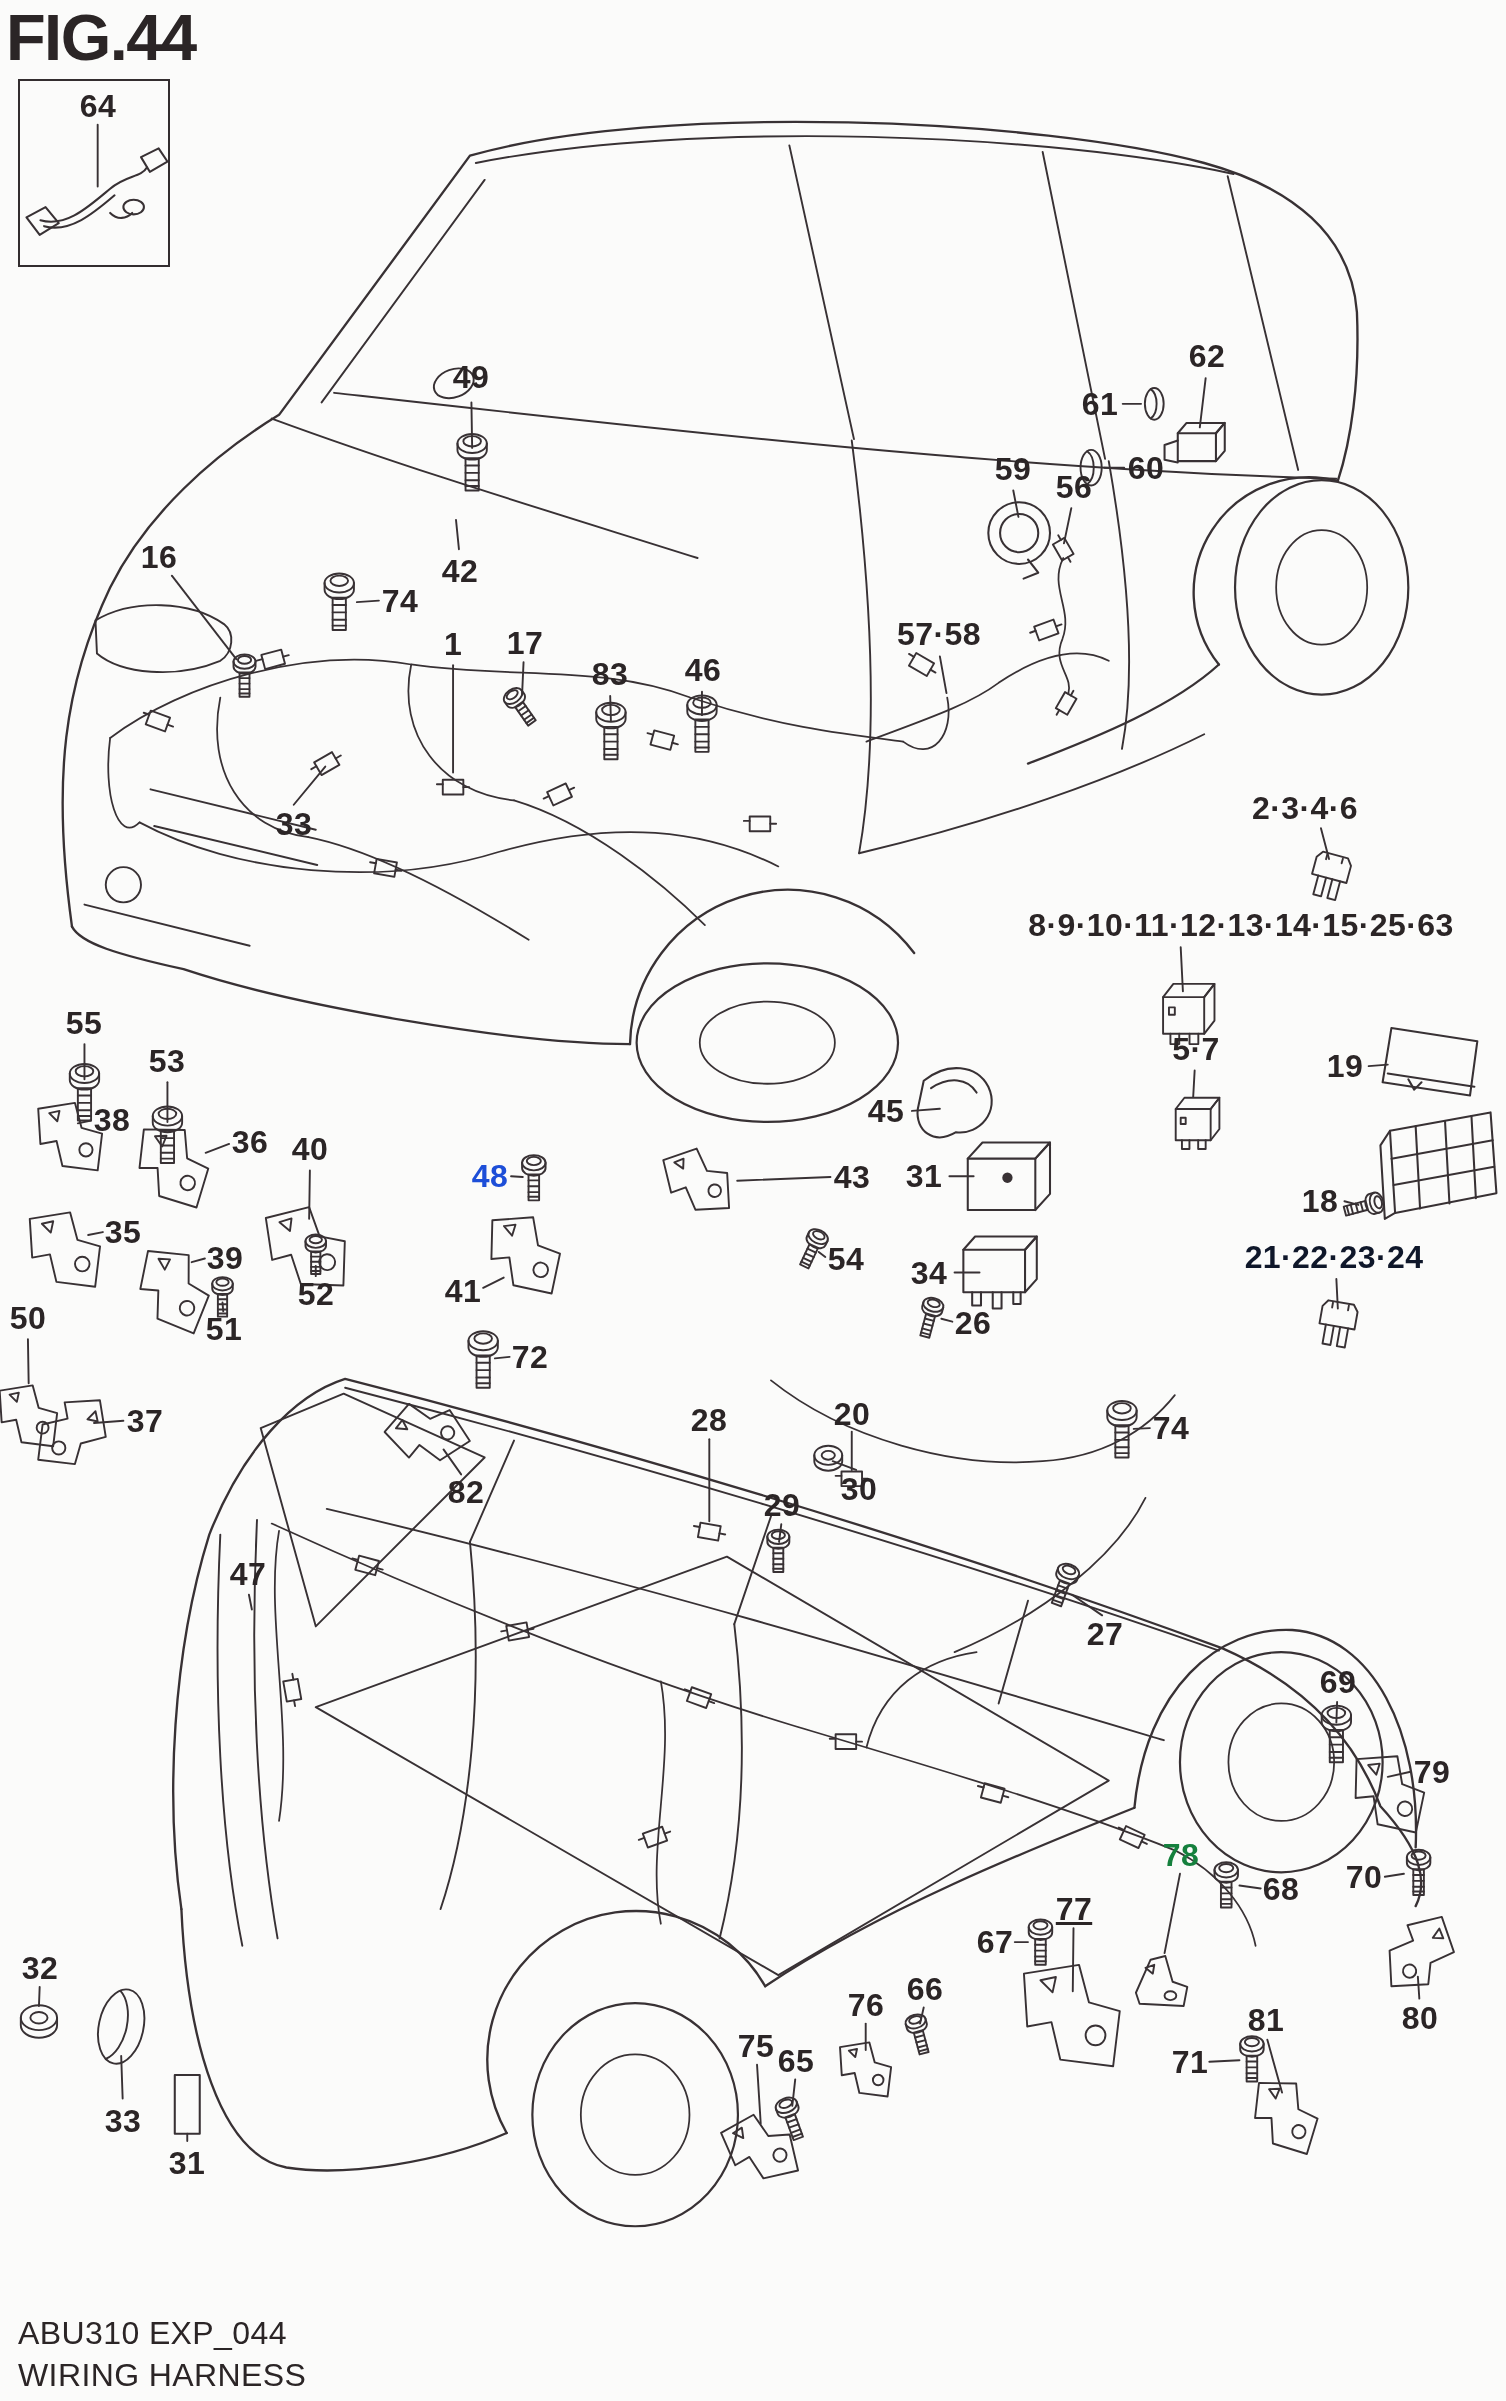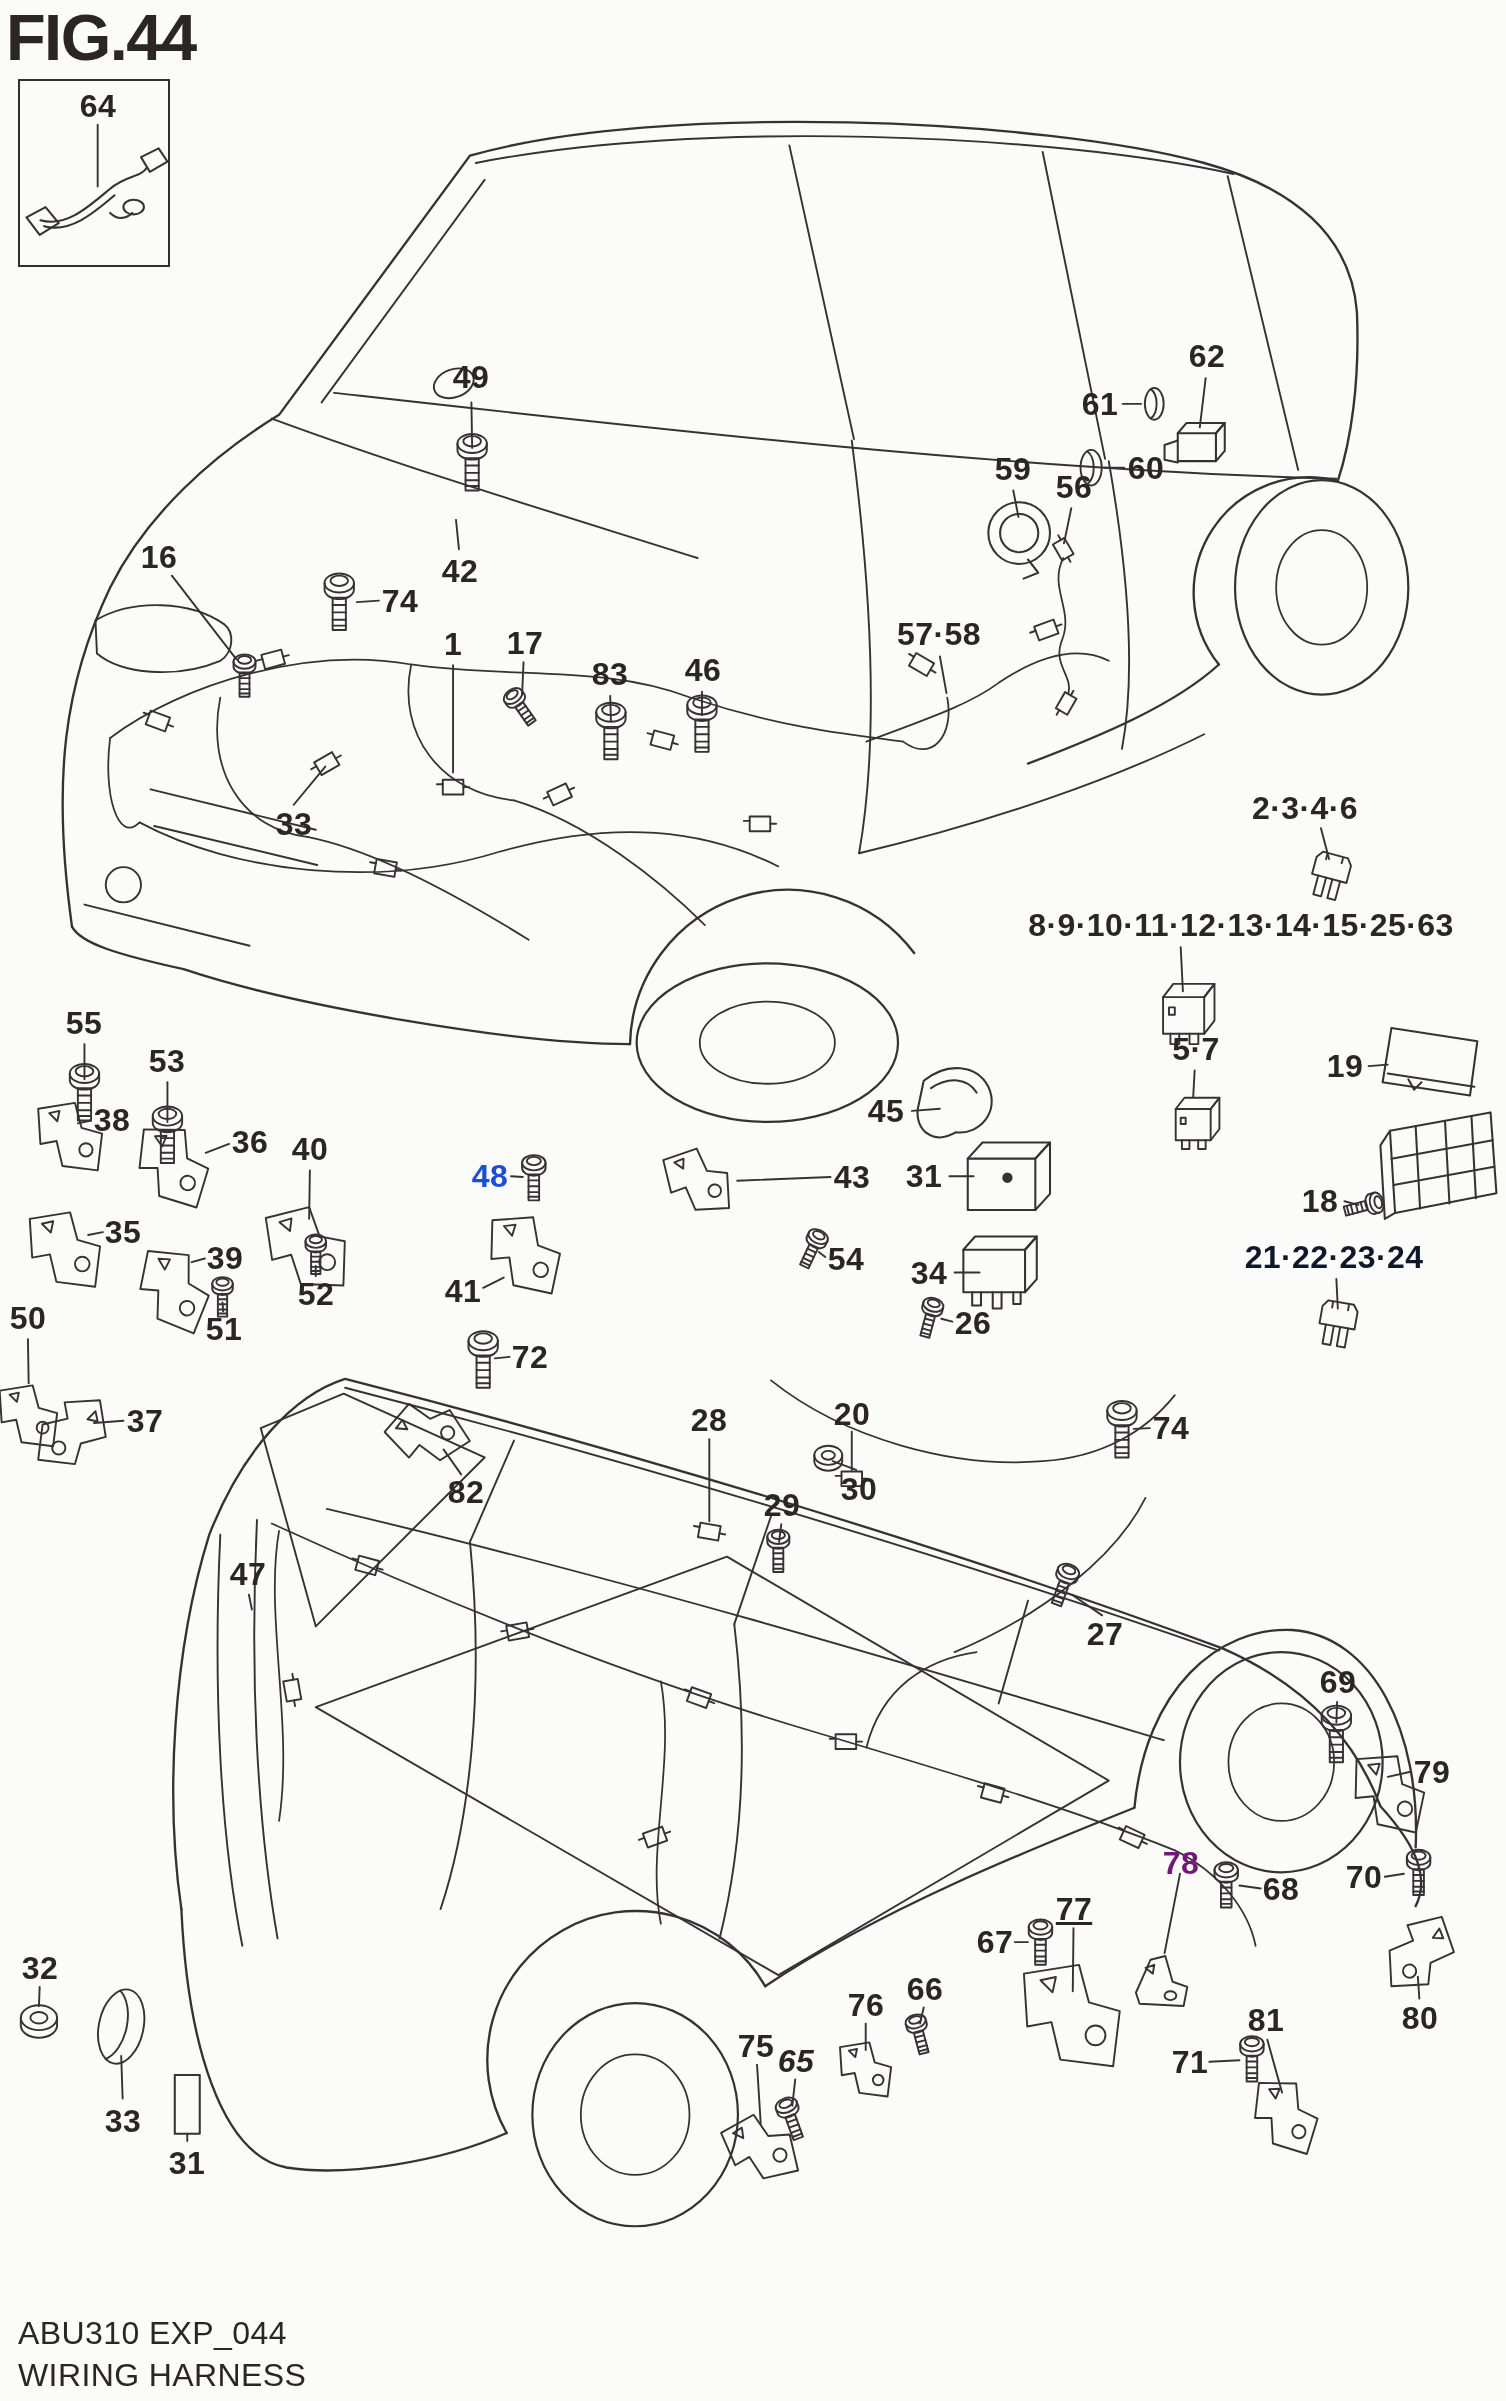--- a/index.html
+++ b/index.html
@@ -392,29 +392,29 @@
       <div class="callout" style="left: 466px; top: 1492px; color: rgb(43, 37, 38);">82</div>
       <div class="callout" style="left: 248px; top: 1574px; color: rgb(43, 37, 38);">47</div>
       <div class="callout" style="left: 709px; top: 1420px; color: rgb(43, 37, 38);">28</div>
       <div class="callout" style="left: 852px; top: 1414px; color: rgb(43, 37, 38);">20</div>
       <div class="callout" style="left: 1171px; top: 1428px; color: rgb(43, 37, 38);">74</div>
       <div class="callout" style="left: 782px; top: 1505px; color: rgb(43, 37, 38);">29</div>
       <div class="callout" style="left: 859px; top: 1489px; color: rgb(43, 37, 38);">30</div>
       <div class="callout" style="left: 1105px; top: 1634px; color: rgb(43, 37, 38);">27</div>
       <div class="callout" style="left: 1338px; top: 1682px; color: rgb(43, 37, 38);">69</div>
       <div class="callout" style="left: 1432px; top: 1772px; color: rgb(43, 37, 38);">79</div>
-      <div class="callout" style="left: 1181px; top: 1855px; color: #701a75; margin-top: 8px;">78</div>
+      <div class="callout" style="left: 1181px; top: 1855px; color: #15803d;">78</div>
       <div class="callout" style="left: 1281px; top: 1889px; color: rgb(43, 37, 38);">68</div>
       <div class="callout" style="left: 1364px; top: 1877px; color: rgb(43, 37, 38);">70</div>
       <div class="callout" style="left: 1074px; top: 1909px; color: rgb(43, 37, 38); text-decoration: underline;">77</div>
       <div class="callout" style="left: 995px; top: 1942px; color: rgb(43, 37, 38);">67</div>
       <div class="callout" style="left: 925px; top: 1989px; color: rgb(43, 37, 38);">66</div>
       <div class="callout" style="left: 866px; top: 2005px; color: rgb(43, 37, 38);">76</div>
       <div class="callout" style="left: 756px; top: 2046px; color: rgb(43, 37, 38);">75</div>
-      <div class="callout" style="left: 796px; top: 2061px; color: rgb(43, 37, 38); font-style: italic;">65</div>
+      <div class="callout" style="left: 796px; top: 2061px; color: rgb(43, 37, 38);">65</div>
       <div class="callout" style="left: 1190px; top: 2062px; color: rgb(43, 37, 38);">71</div>
       <div class="callout" style="left: 1266px; top: 2020px; color: rgb(43, 37, 38);">81</div>
       <div class="callout" style="left: 1420px; top: 2018px; color: rgb(43, 37, 38);">80</div>
       <div class="callout" style="left: 40px; top: 1968px; color: rgb(43, 37, 38);">32</div>
       <div class="callout" style="left: 123px; top: 2121px; color: rgb(43, 37, 38);">33</div>
       <div class="callout" style="left: 187px; top: 2163px; color: rgb(43, 37, 38);">31</div>
     </div>
   <div class="footer-line1">ABU310 EXP_044</div>
   <div class="footer-line2">WIRING HARNESS</div>
 </div>

